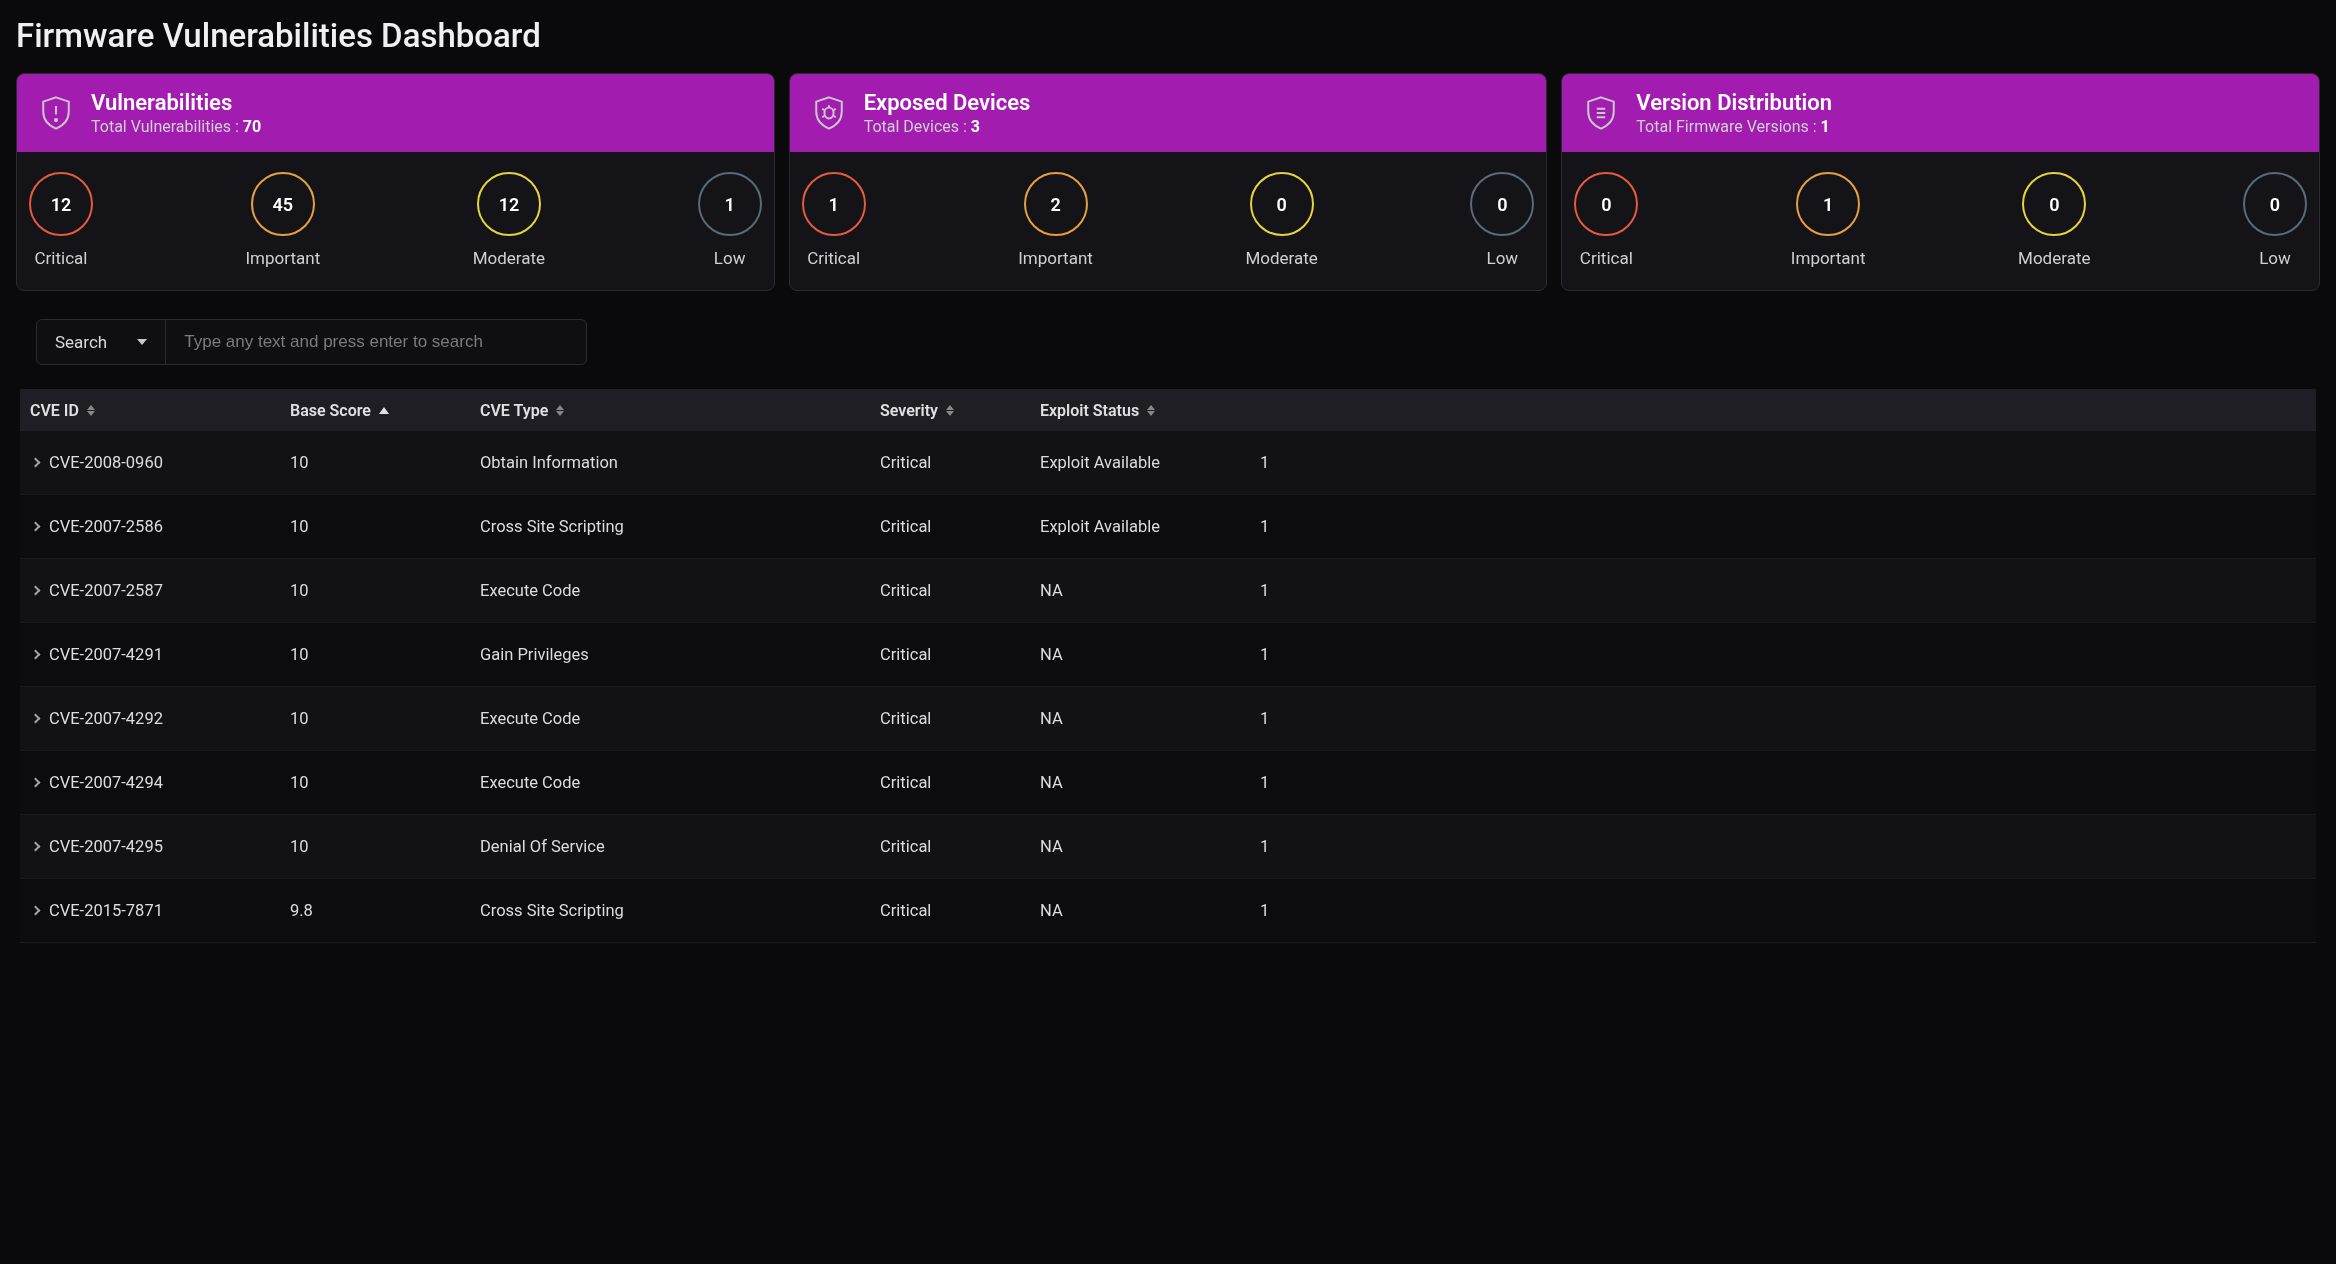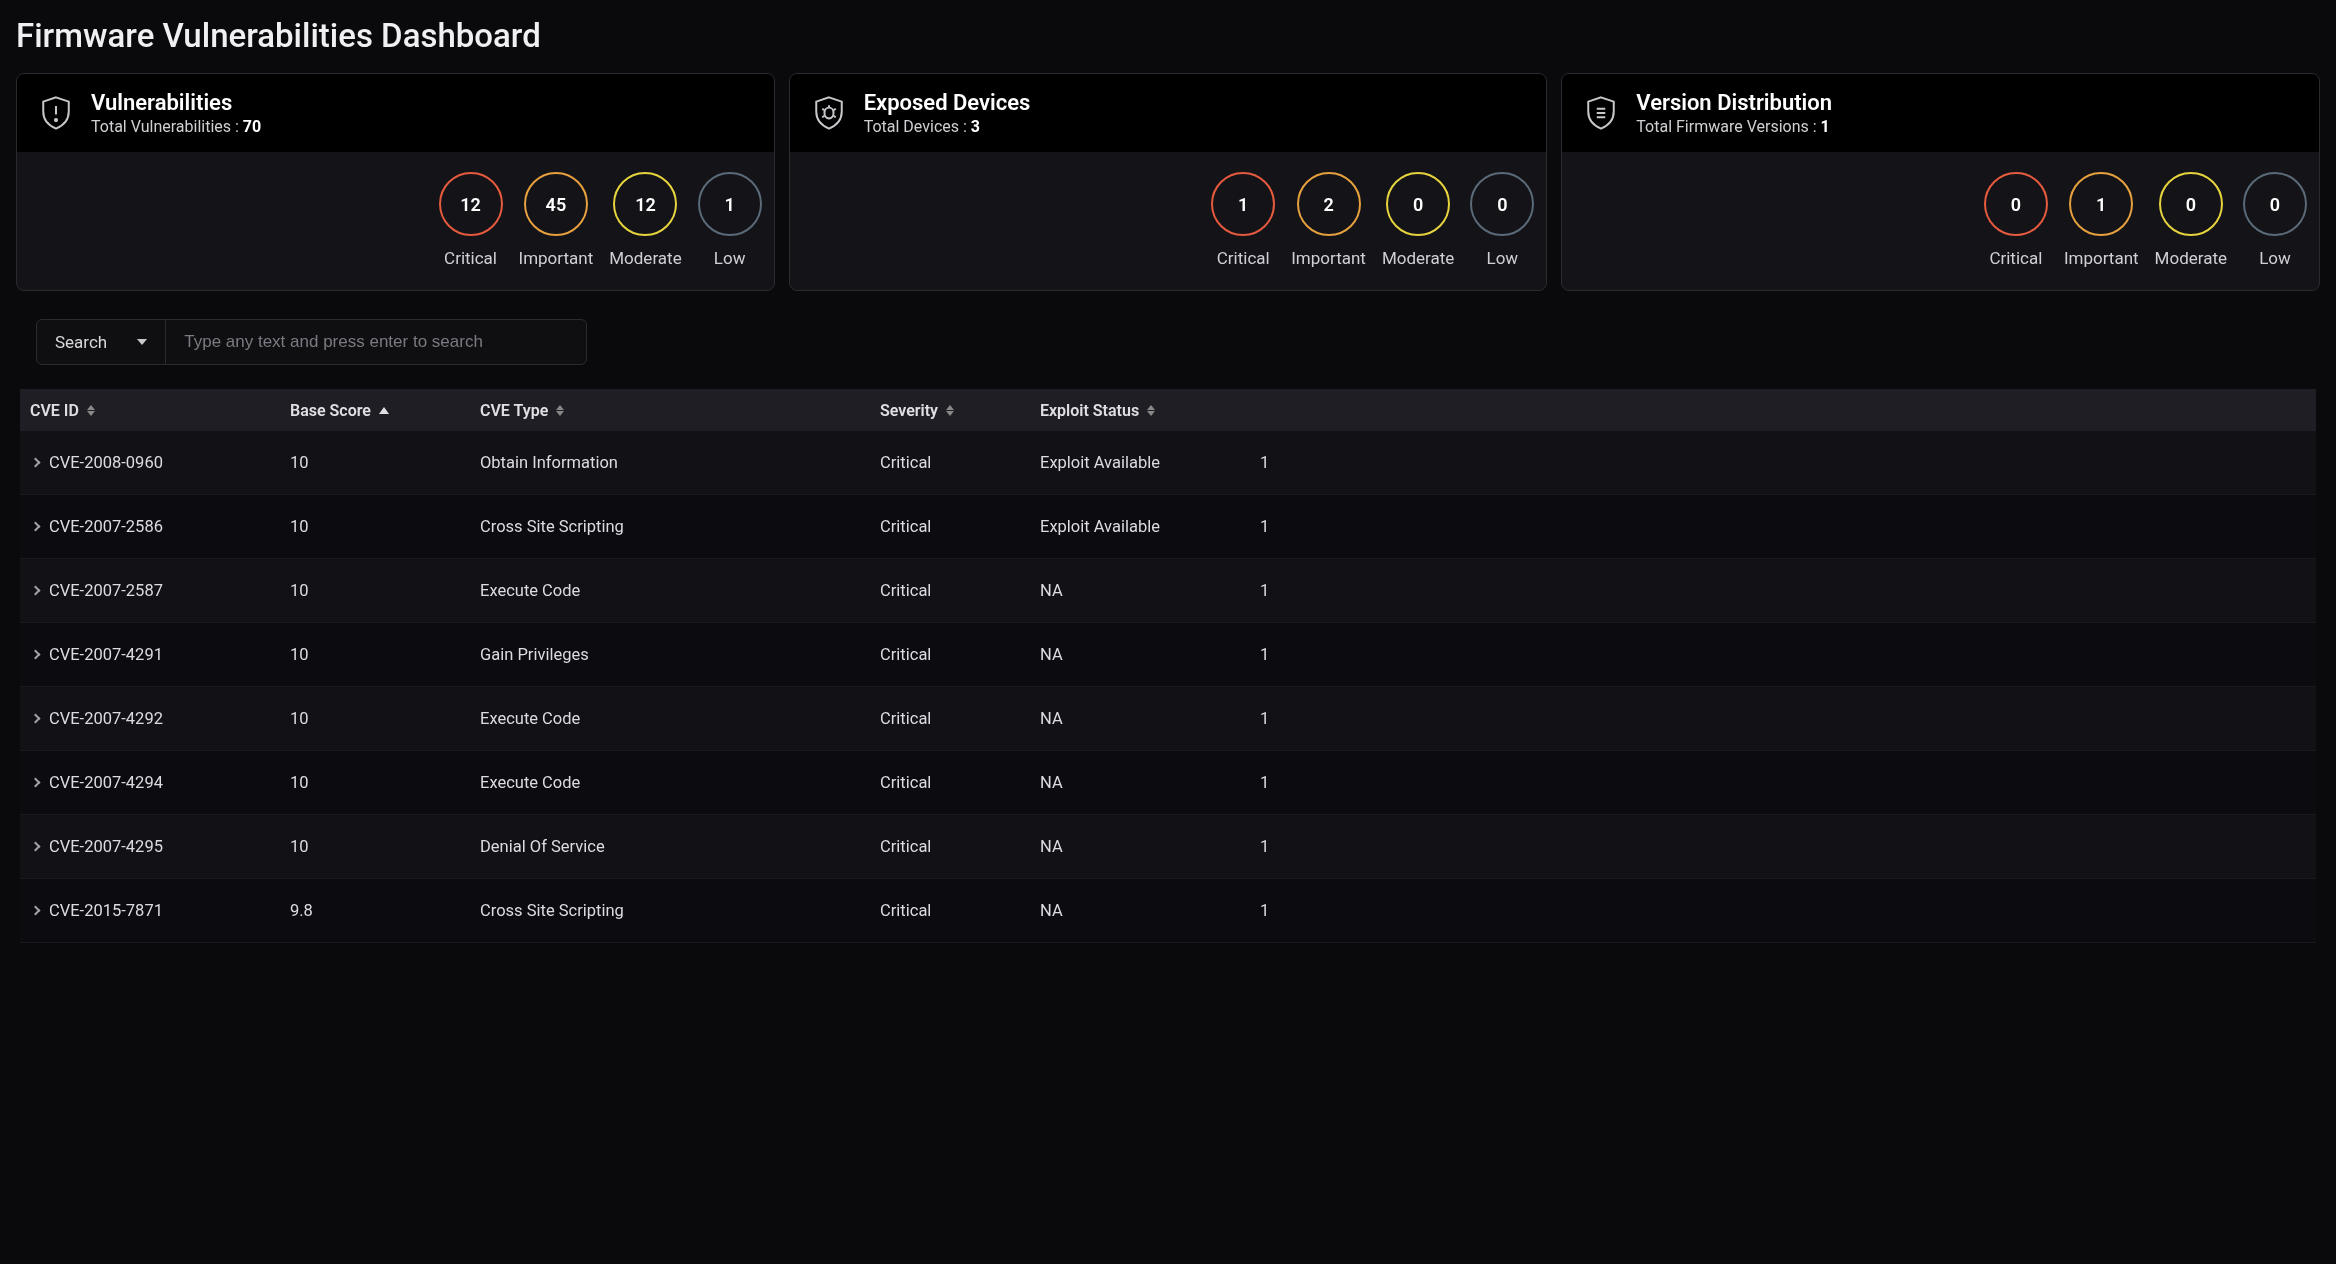--- a/index.html
+++ b/index.html
@@ -22,41 +22,41 @@
   gap: 14px;
   margin-bottom: 28px;
 }
 .card {
   background: #141418;
   border: 1px solid #2a2a30;
   border-radius: 8px;
   overflow: hidden;
 }
 .card-header {
-  background: #000000;
+  background: #a21caf;
   padding: 16px 20px;
   display: flex;
   align-items: center;
   gap: 16px;
 }
 .card-header .icon-wrap {
   width: 38px;
   height: 38px;
   display: flex;
   align-items: center;
   justify-content: center;
 }
 .card-header .titles { display: flex; flex-direction: column; gap: 2px; }
 .card-title { font-size: 22px; font-weight: 600; color: #fff; }
 .card-sub { font-size: 16px; color: #d0d0d4; }
 .card-sub .count { font-weight: 700; color: #fff; }
 .card-body {
   padding: 20px 12px 22px;
   display: flex;
-  justify-content: flex-end;
+  justify-content: space-between;
   align-items: flex-start;
   gap: 16px;
 }
 .ring-item { display: flex; flex-direction: column; align-items: center; gap: 12px; }
 .ring {
   width: 64px; height: 64px;
   border-radius: 50%;
   border: 2px solid;
   display: flex; align-items: center; justify-content: center;
   font-size: 18px; font-weight: 600; color: #fff;

